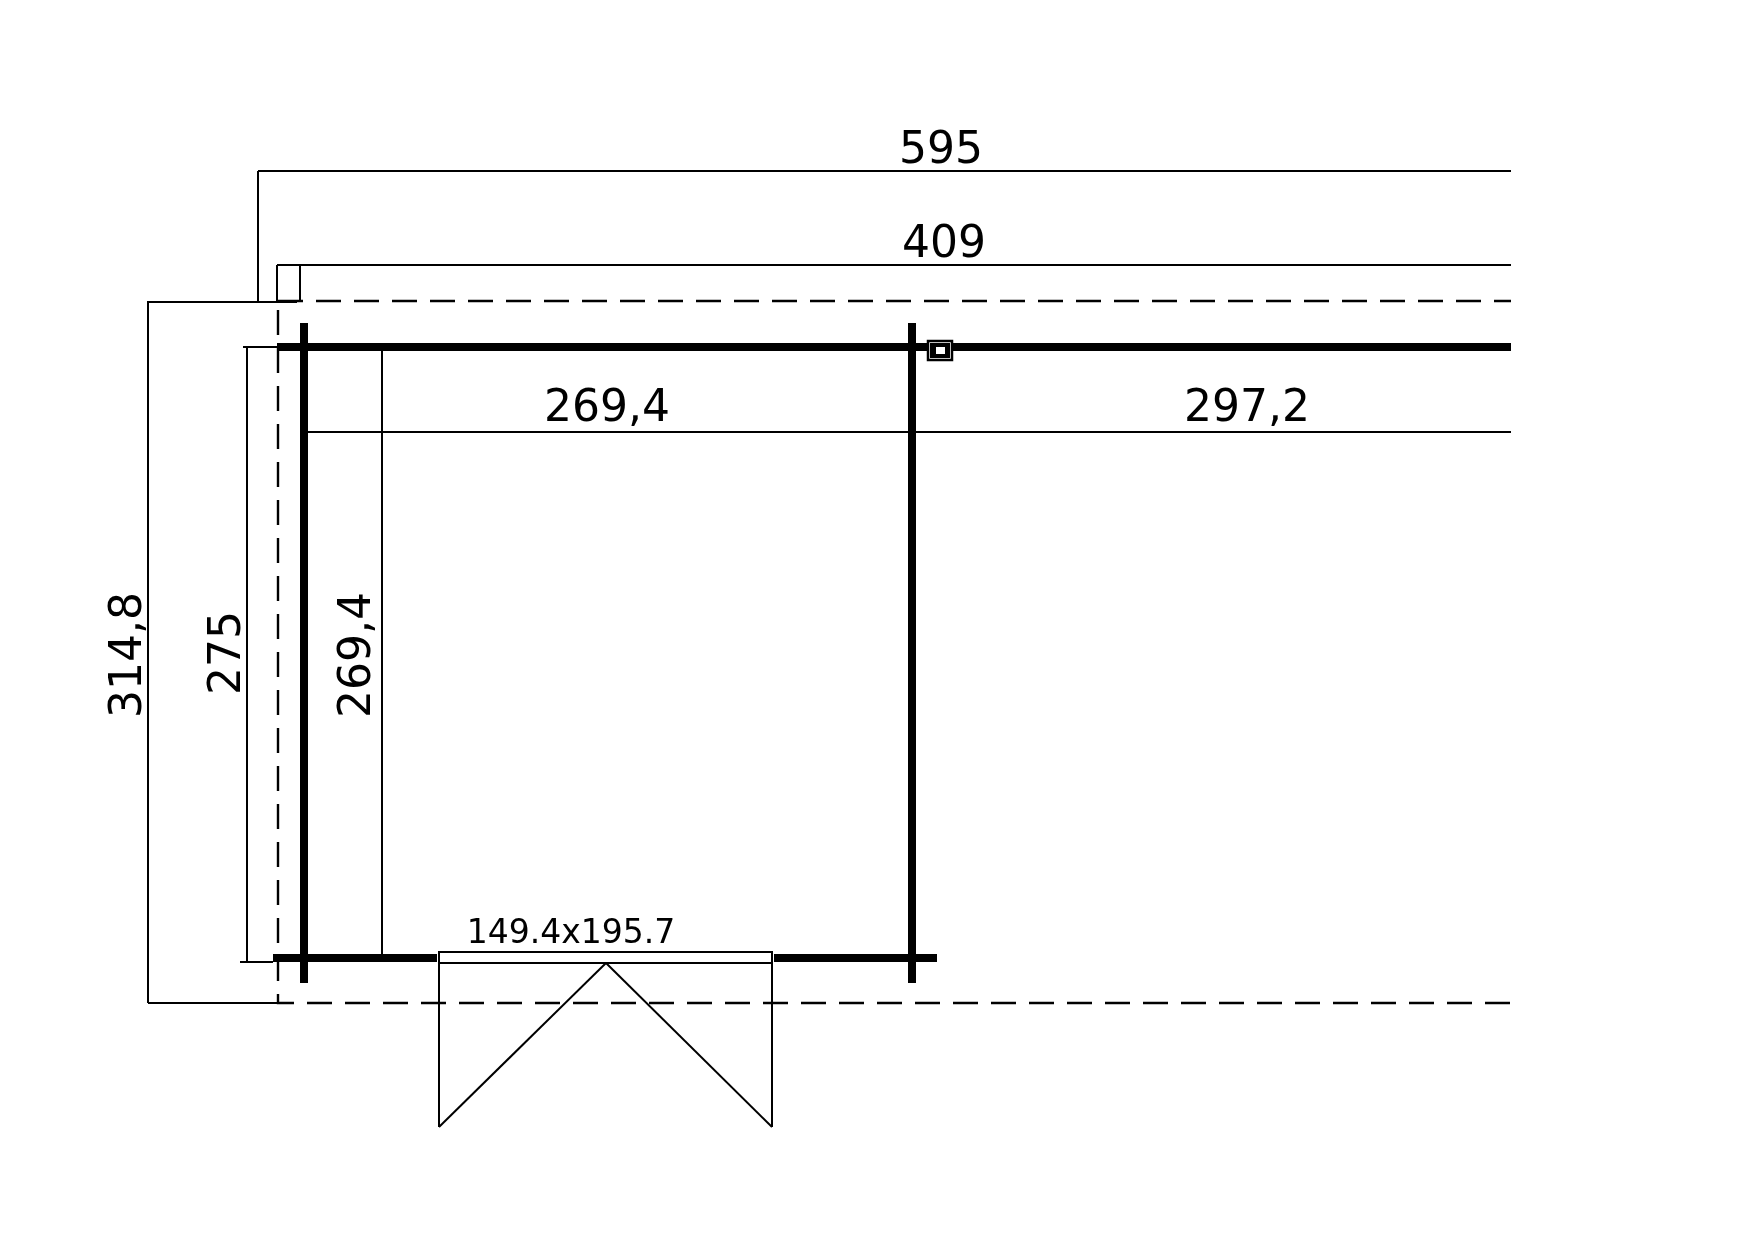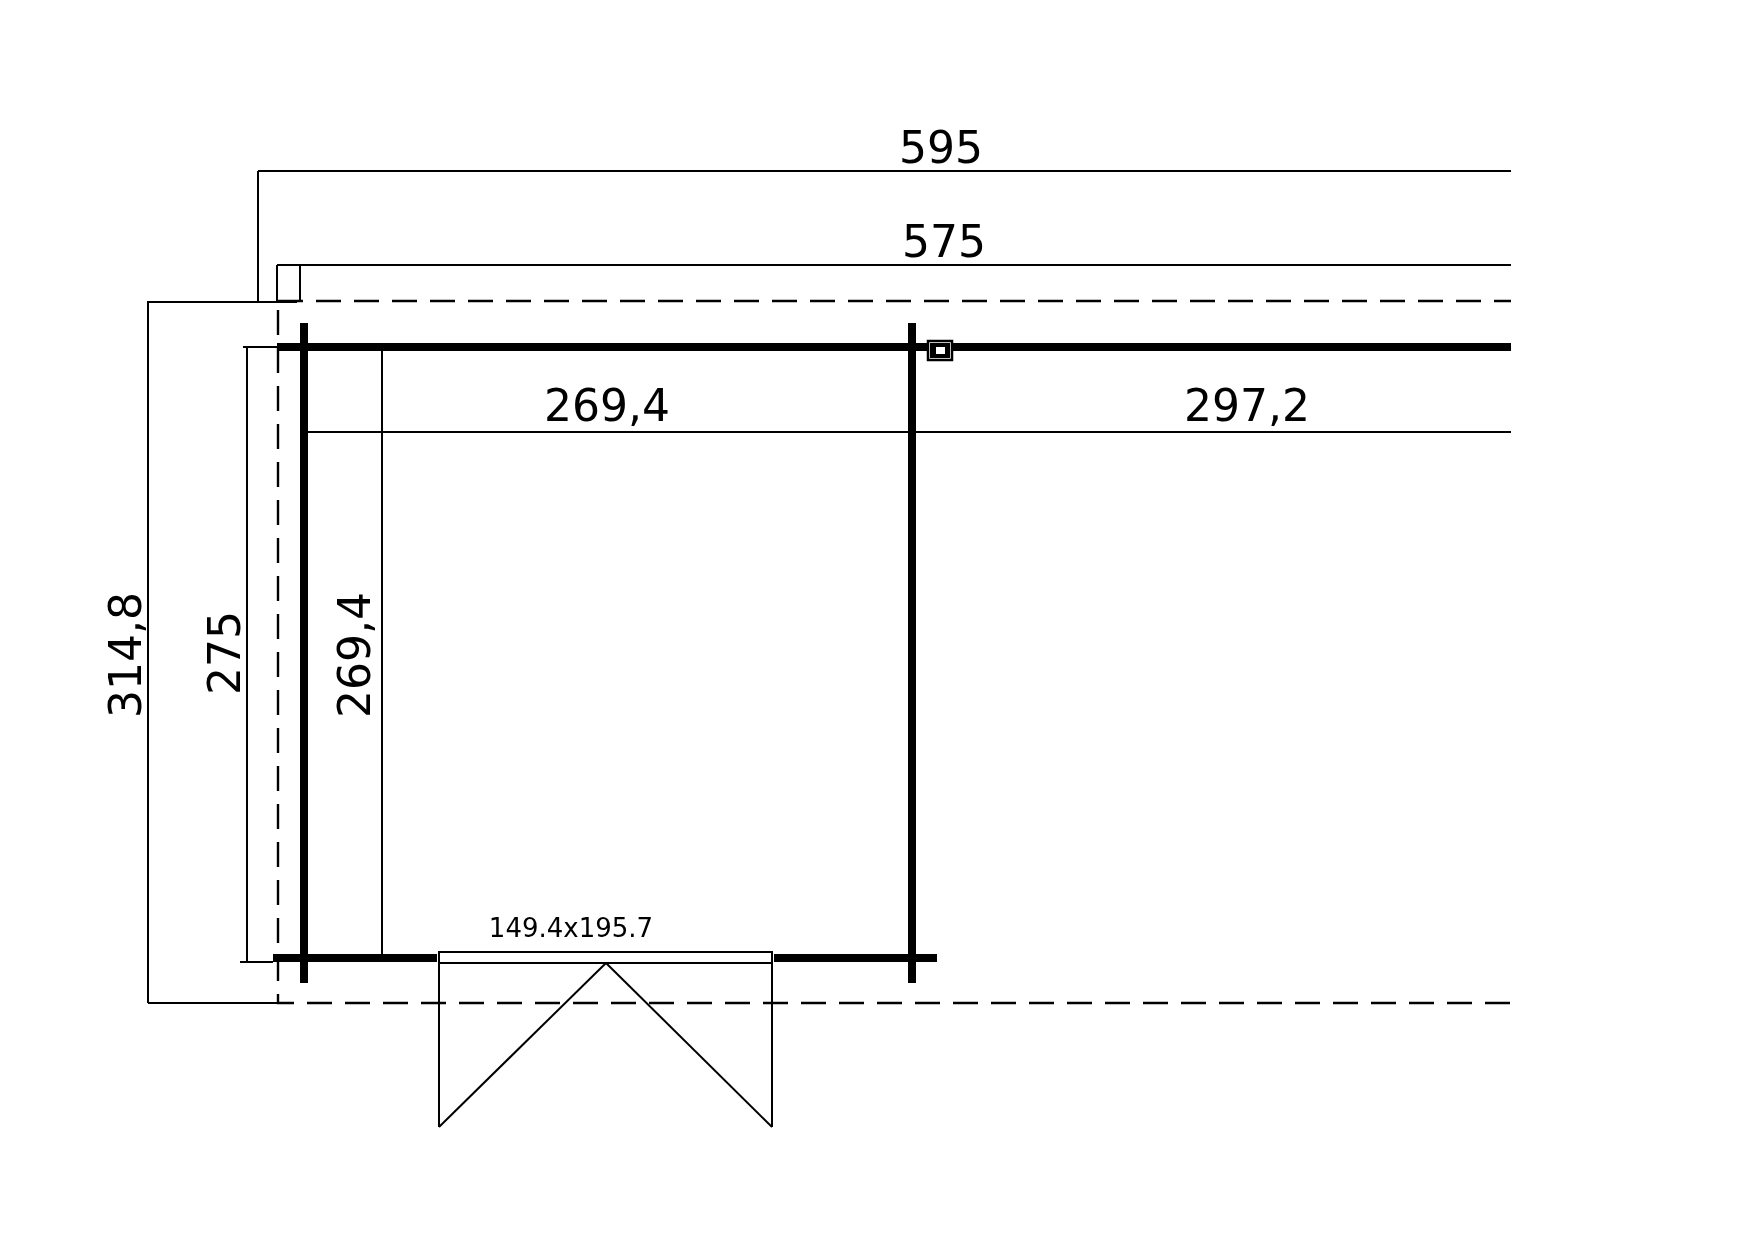--- a/index.html
+++ b/index.html
@@ -32,21 +32,21 @@
     position: absolute;
     color: #000000;
     font-size: 44px;
     line-height: 1;
     white-space: nowrap;
     transform: translate(-50%, -50%) rotate(-90deg);
   }
   .door-label {
     position: absolute;
     color: #000000;
-    font-size: 26px;
+    font-size: 33px;
     line-height: 1;
     white-space: nowrap;
     transform: translate(-50%, 0);
   }
 </style>
 </head>
 <body>
 
 <div id="canvas">
 
@@ -99,21 +99,21 @@
       <line x1="438" y1="963" x2="773" y2="963"></line>
       <line x1="439" y1="952" x2="439" y2="1127"></line>
       <line x1="772" y1="952" x2="772" y2="1127"></line>
       <line x1="439" y1="1127" x2="606" y2="963"></line>
       <line x1="772" y1="1127" x2="606" y2="963"></line>
     </g>
   </svg>
 
   <div class="dim-label" style="left: 941px; top: 126px;">595</div>
 
-  <div class="dim-label" style="left: 944px; top: 220px;">575</div>
+  <div class="dim-label" style="left: 944px; top: 220px;">409</div>
 
   <div class="dim-label" style="left: 607px; top: 384px;">269,4</div>
 
   <div class="dim-label" style="left: 1247px; top: 384px; text-align: right;">297,2</div>
 
   <div class="dim-label-rot" style="left: 126px; top: 655px;">314,8</div>
 
   <div class="dim-label-rot" style="left: 225px; top: 653px;">275</div>
 
   <div class="dim-label-rot" style="left: 355px; top: 655px;">269,4</div>

